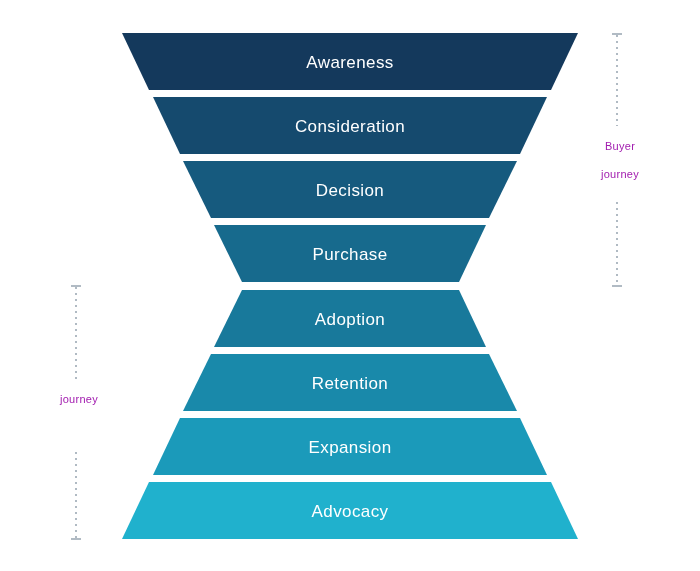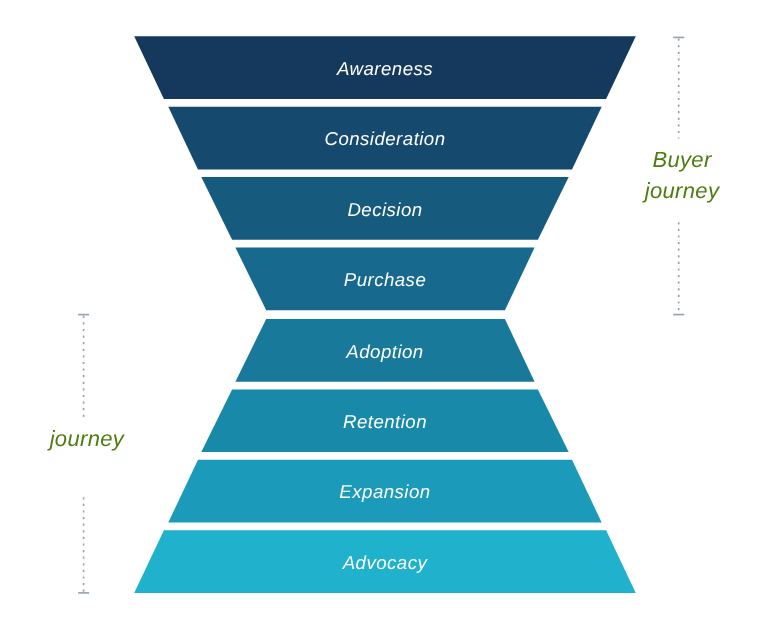--- a/index.html
+++ b/index.html
@@ -7,40 +7,39 @@
     padding: 0;
     background: #ffffff;
     font-family: "Liberation Sans", sans-serif;
   }
   .canvas {
     position: relative;
     width: 700px;
     height: 571px;
     background: #ffffff;
     overflow: hidden;
-    font-style: italic;
   }
   .funnel-svg {
     position: absolute;
     top: 0;
     left: 0;
   }
   .funnel-svg text {
     fill: #ffffff;
     font-family: "Liberation Sans", sans-serif;
     font-size: 17px;
     letter-spacing: 0.4px;
     text-anchor: middle;
   }
   .journey-label {
     position: absolute;
     text-align: center;
-    font-size: 20px;
+    font-size: 11px;
     letter-spacing: 0.3px;
-    color: #4d7c0f;
+    color: #a21caf;
     line-height: 28px;
   }
   .journey-label span { display: block; }
   .label-buyer {
     left: 560px;
     top: 132px;
     width: 120px;
   }
   .label-customer {
     left: 19px;

